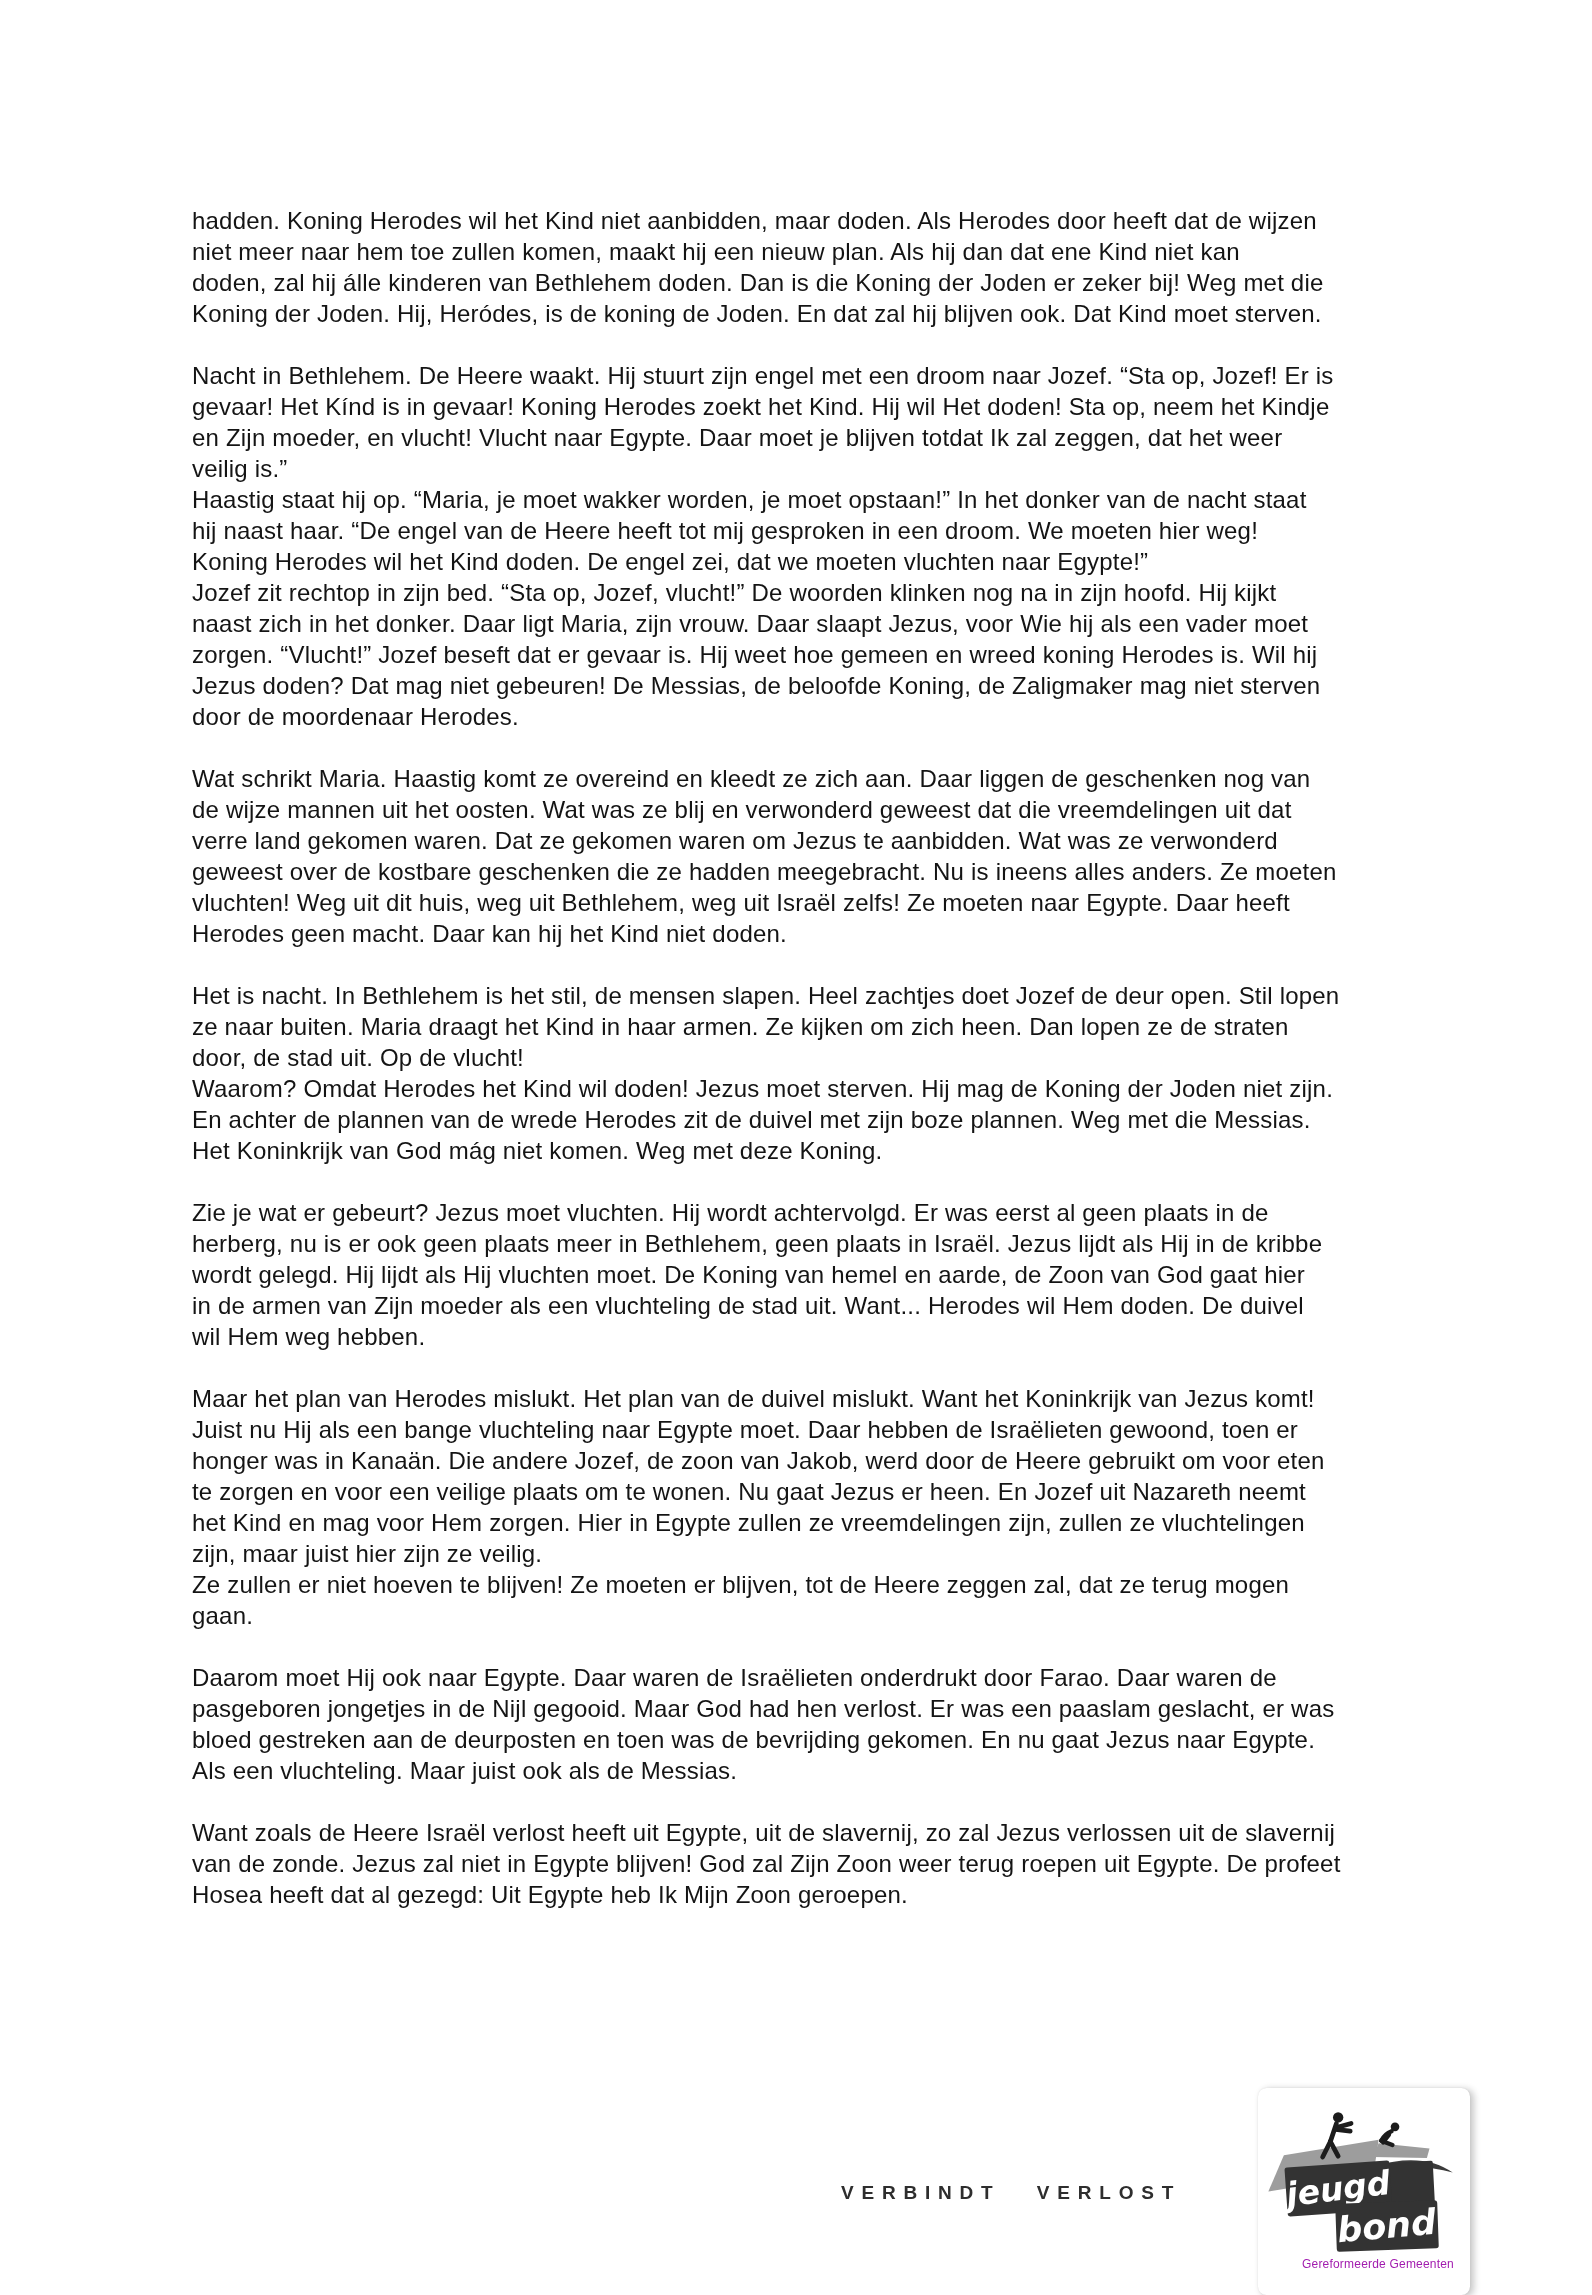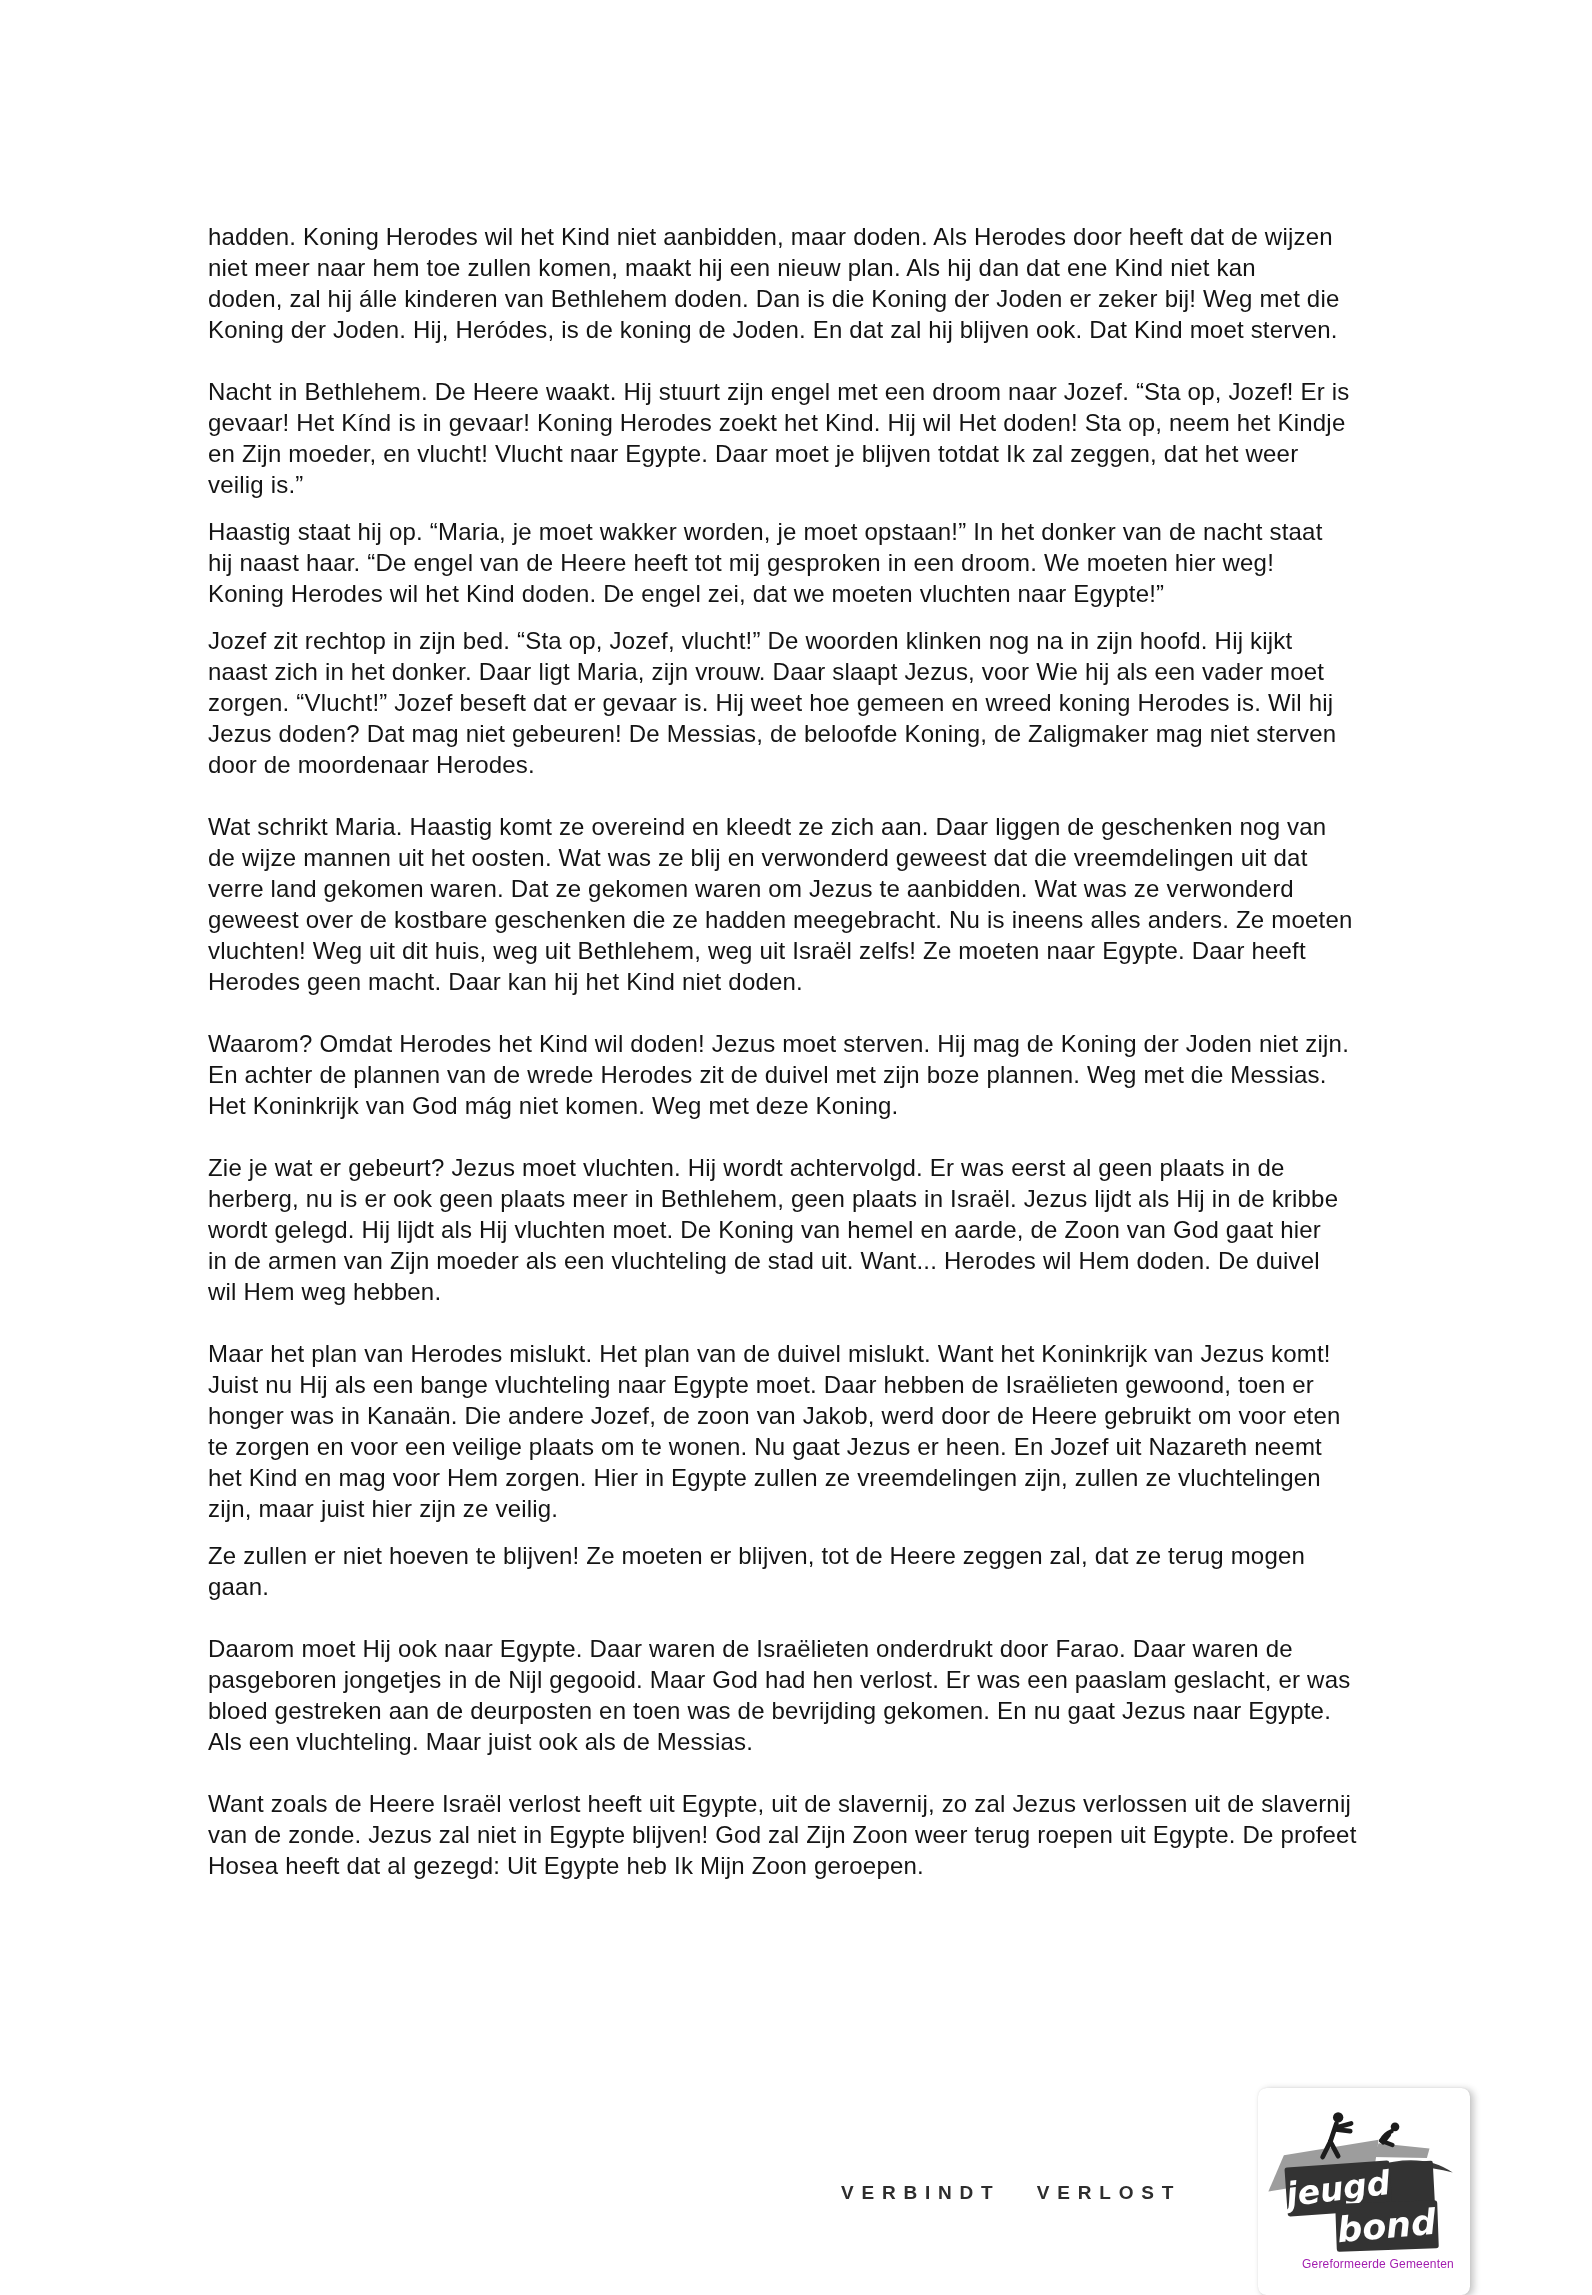--- a/index.html
+++ b/index.html
@@ -12,21 +12,21 @@
   }
   .text-block{
     position:absolute;
     left:192px;top:205px;width:1269px;
     color:#141414;
     font-size:24px;
     line-height:31px;
     letter-spacing:0.2px;
   }
   .pgroup{margin:0 0 31px 0;}
-  .pgroup p{margin:16px;white-space:pre-line;}
+  .pgroup p{margin:0;white-space:pre-line;}
   .tagline{
     position:absolute;
     left:841px;top:2175px;
     font-size:27px;
     font-weight:700;
     font-variant:small-caps;
     letter-spacing:7.8px;
     word-spacing:21px;
     color:#2e2e2e;
     white-space:nowrap;
@@ -99,20 +99,23 @@
     <div class="pgroup">
       <p>Wat schrikt Maria. Haastig komt ze overeind en kleedt ze zich aan. Daar liggen de geschenken nog van
 de wijze mannen uit het oosten. Wat was ze blij en verwonderd geweest dat die vreemdelingen uit dat
 verre land gekomen waren. Dat ze gekomen waren om Jezus te aanbidden. Wat was ze verwonderd
 geweest over de kostbare geschenken die ze hadden meegebracht. Nu is ineens alles anders. Ze moeten
 vluchten! Weg uit dit huis, weg uit Bethlehem, weg uit Israël zelfs! Ze moeten naar Egypte. Daar heeft
 Herodes geen macht. Daar kan hij het Kind niet doden.</p>
     </div>
 
     <div class="pgroup">
+      <p>Het is nacht. In Bethlehem is het stil, de mensen slapen. Heel zachtjes doet Jozef de deur open. Stil lopen
+ze naar buiten. Maria draagt het Kind in haar armen. Ze kijken om zich heen. Dan lopen ze de straten
+door, de stad uit. Op de vlucht!</p>
       <p>Waarom? Omdat Herodes het Kind wil doden! Jezus moet sterven. Hij mag de Koning der Joden niet zijn.
 En achter de plannen van de wrede Herodes zit de duivel met zijn boze plannen. Weg met die Messias.
 Het Koninkrijk van God mág niet komen. Weg met deze Koning.</p>
     </div>
 
     <div class="pgroup">
       <p>Zie je wat er gebeurt? Jezus moet vluchten. Hij wordt achtervolgd. Er was eerst al geen plaats in de
 herberg, nu is er ook geen plaats meer in Bethlehem, geen plaats in Israël. Jezus lijdt als Hij in de kribbe
 wordt gelegd. Hij lijdt als Hij vluchten moet. De Koning van hemel en aarde, de Zoon van God gaat hier
 in de armen van Zijn moeder als een vluchteling de stad uit. Want... Herodes wil Hem doden. De duivel

